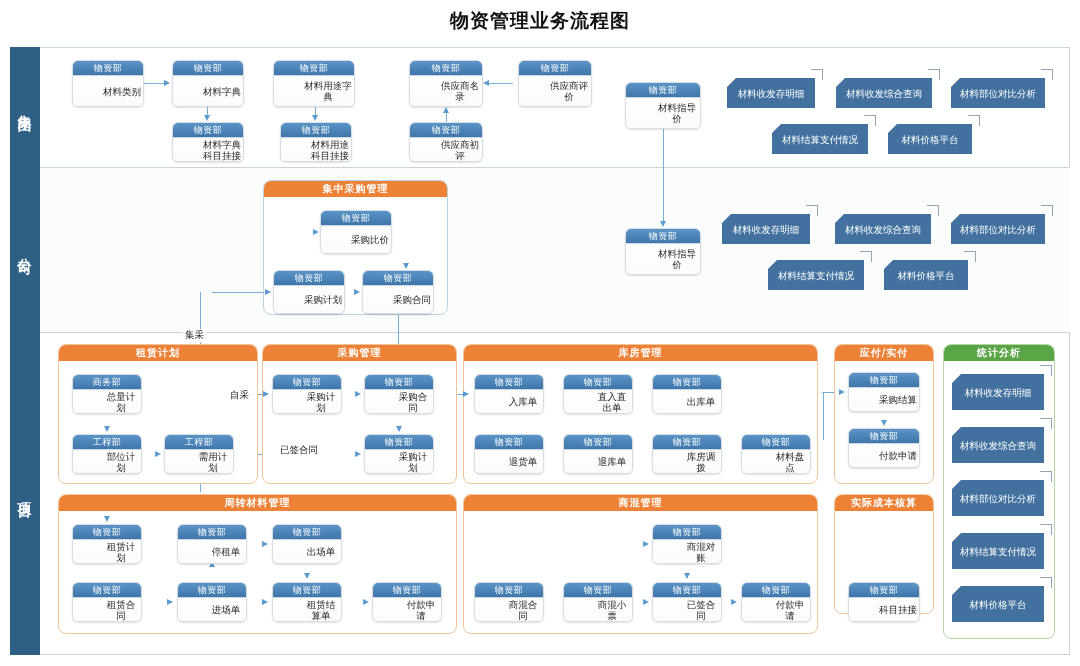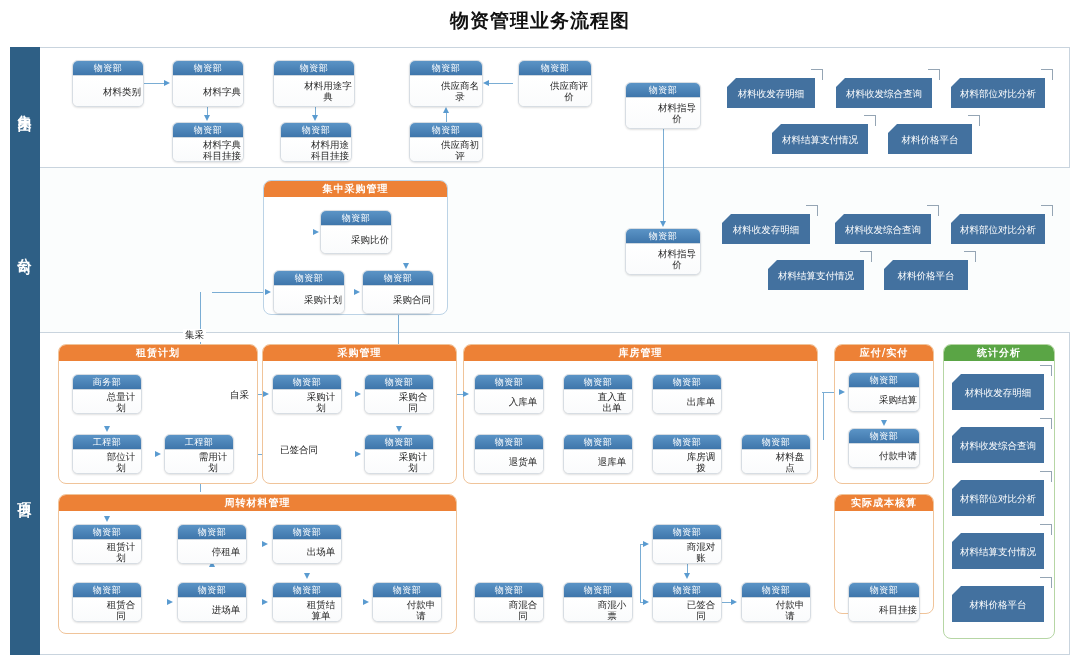--- a/index.html
+++ b/index.html
@@ -501,20 +501,23 @@
   <div class="arw u" style="left:208.7px;top:561px;"></div>
   <div class="ln h" style="left:247px;top:544px;width:16px;"></div>
   <div class="arw r" style="left:262px;top:540.5px;"></div>
   <div class="ln v" style="left:307px;top:564px;height:10px;"></div>
   <div class="arw d" style="left:303.7px;top:573px;"></div>
   <div class="ln h" style="left:247px;top:602px;width:16px;"></div>
   <div class="arw r" style="left:262px;top:598.5px;"></div>
   <div class="ln h" style="left:342px;top:602px;width:22px;"></div>
   <div class="arw r" style="left:363px;top:598.5px;"></div>
 
+  <div class="group" style="left:463px;top:494px;width:355px;height:140px;">
+    <div class="ghd">商混管理</div>
+  </div>
   <div class="node" style="left:652px;top:524px;width:70px;height:40px;">
     <div class="hd">物资部</div>
     <div class="bd">
         <span>商混对账</span>
       </div>
   </div>
   <div class="node" style="left:474px;top:582px;width:70px;height:40px;">
     <div class="hd">物资部</div>
     <div class="bd">
         <span>商混合同</span>

